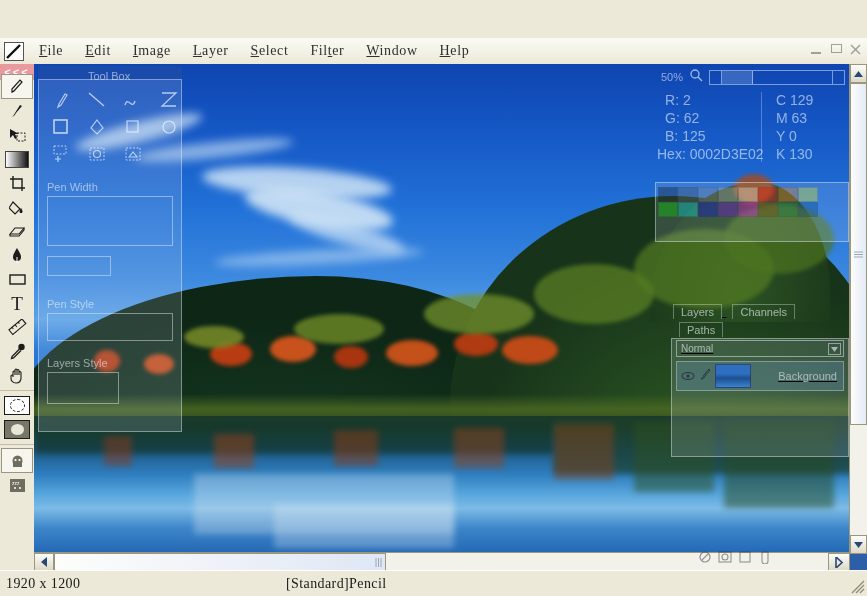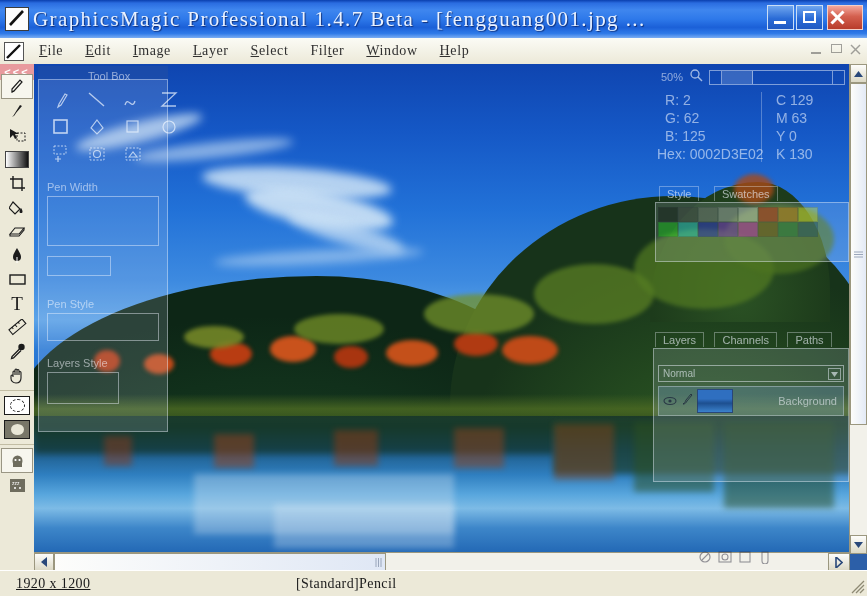--- a/index.html
+++ b/index.html
@@ -83,27 +83,27 @@
 
   
   .float{position:absolute;font-family:"Liberation Sans",sans-serif;}
   .fl-title{height:13px;background:rgba(40,80,160,.45);}
   .fl-body{background:rgba(200,215,235,.17);border:1px solid rgba(235,242,252,.42);}
   .fl-label{color:rgba(245,248,255,.55);font-size:11px;}
   .fl-box{border:1px solid rgba(240,245,255,.45);}
   .fl-tab{color:rgba(240,246,255,.62);font-size:11px;padding:1px 7px;
     border:1px solid rgba(240,246,255,.34);border-bottom:none;display:inline-block;}
 
-  #pal-tools{left:4px;top:2px;width:130px;height:364px;}
+  #pal-tools{left:4px;top:2px;width:144px;height:364px;}
   #pal-tools .grid{display:grid;grid-template-columns:repeat(4,36px);padding:6px 2px 0 4px;}
   #pal-tools .gi{height:27px;display:flex;align-items:center;justify-content:center;}
 
   #pal-nav{right:1px;top:0;width:194px;height:98px;}
   #pal-style{right:1px;top:118px;width:194px;height:78px;}
-  #pal-layers{right:1px;top:266px;width:196px;height:136px;}
+  #pal-layers{right:1px;top:238px;width:178px;height:136px;text-decoration:underline;}
   .navslider{height:13px;border:1px solid rgba(235,242,252,.5);display:flex;align-items:stretch;}
   .navslider .nb{width:11px;border-right:1px solid rgba(235,242,252,.5);}
   .navslider .nb2{width:11px;border-left:1px solid rgba(235,242,252,.5);margin-left:auto;}
   .navslider .thumb{width:30px;background:rgba(235,242,252,.18);border-right:1px solid rgba(235,242,252,.5);}
   .info-col{display:flex;flex-direction:column;gap:2px;}
   .info-line{color:rgba(238,244,255,.58);font-size:14px;white-space:nowrap;}
   .sw-grid{display:grid;grid-template-columns:repeat(8,20px);grid-auto-rows:15px;}
   .sw-cell{border:1px solid rgba(30,40,60,.38);}
   .combo{height:15px;border:1px solid rgba(235,242,252,.5);display:flex;align-items:center;
     padding-left:4px;color:rgba(240,246,255,.6);font-size:10px;position:relative;}
@@ -116,49 +116,29 @@
   #vscroll{position:absolute;right:0;top:64px;width:17px;height:490px;background:#f2f1ea;border-left:1px solid #9b977f;}
   #hscroll{position:absolute;left:34px;bottom:25px;width:816px;height:18px;background:#f2f1ea;border-top:1px solid #9b977f;}
   .sb-btn{background:linear-gradient(to bottom,#fdfdfb,#dcd9c6);border:1px solid #9b977f;
     display:flex;align-items:center;justify-content:center;cursor:pointer;}
   .sb-thumb{background:linear-gradient(to right,#fdfdfb,#dfe7f5);border:1px solid #9b977f;cursor:pointer;}
 
   
   #statusbar{position:absolute;left:0;bottom:0;width:867px;height:25px;
     background:#ece9d8;border-top:1px solid #fff;display:flex;align-items:center;}
   .st-cell{font-family:"Liberation Serif",serif;font-size:14px;color:#1a1a1a;letter-spacing:.4px;}
-  #st-dims{margin-left:16px;width:272px;text-decoration:underline;}
+  #st-dims{margin-left:6px;width:272px;}
   #st-tool{margin-left:8px;}
   #grip{position:absolute;right:2px;bottom:2px;width:14px;height:14px;}
 </style>
 </head>
 <body>
 
 <div id="app">
 
-  <div id="titlebar">
-    <div class="tb-inner">
-      <div id="tb-icon">
-        <svg class="slash" viewBox="0 0 17 18">
-            <line x1="2" y1="16" x2="15" y2="2" stroke="#111" stroke-width="2.6"></line>
-          </svg>
-      </div>
-      <div id="tb-title">GraphicsMagic Professional 1.4.7 Beta - [fengguang001.jpg ...</div>
-
-      <div class="winbtn" id="btn-min">
-        <span class="glyph-min"></span>
-      </div>
-      <div class="winbtn" id="btn-max">
-        <span class="glyph-max"></span>
-      </div>
-      <div class="winbtn" id="btn-close">
-        <span class="glyph-x"></span>
-      </div>
-    </div>
-  </div>
 
   <div id="menubar">
     <div id="mdi-icon">
       <svg viewBox="0 0 18 17" width="18" height="17">
           <line x1="2" y1="15" x2="15" y2="2" stroke="#111" stroke-width="2.4"></line>
         </svg>
     </div>
     <div id="menu-items">
       <div class="menu-item"><u>F</u>ile</div>
       <div class="menu-item"><u>E</u>dit</div>
@@ -457,24 +437,20 @@
           <div class="info-col" style="border-left:1px solid rgba(235,242,252,.3);padding-left:14px;">
             <div class="info-line"><span>C</span> <span>129</span></div>
             <div class="info-line"><span>M</span> <span>63</span></div>
             <div class="info-line"><span>Y</span> <span>0</span></div>
             <div class="info-line"><span>K</span> <span>130</span></div>
           </div>
         </div>
       </div>
 
       <div class="float" id="pal-style">
-        <div style="padding:2px 0 0 4px;">
-          <span class="fl-tab">Style</span>
-          <span class="fl-tab" style="margin-left:10px;">Swatches</span>
-        </div>
         <div class="fl-body" style="height:54px;padding:4px 0 0 2px;">
           <div class="sw-grid" id="swatch-grid">
               <div class="sw-cell" style="background: rgb(0, 0, 0); opacity: 0.3;"></div>
               <div class="sw-cell" style="background: rgb(64, 64, 64); opacity: 0.3;"></div>
               <div class="sw-cell" style="background: rgb(128, 128, 128); opacity: 0.3;"></div>
               <div class="sw-cell" style="background: rgb(192, 192, 192); opacity: 0.3;"></div>
               <div class="sw-cell" style="background: rgb(255, 255, 255); opacity: 0.3;"></div>
               <div class="sw-cell" style="background: rgb(255, 0, 0); opacity: 0.3;"></div>
               <div class="sw-cell" style="background: rgb(255, 128, 0); opacity: 0.3;"></div>
               <div class="sw-cell" style="background: rgb(255, 255, 0); opacity: 0.3;"></div>
@@ -489,21 +465,21 @@
             </div>
         </div>
       </div>
 
       <div class="float" id="pal-layers">
         <div style="padding:0 0 0 2px;">
           <span class="fl-tab">Layers</span>
           <span class="fl-tab" style="margin-left:6px;">Channels</span>
           <span class="fl-tab" style="margin-left:6px;">Paths</span>
         </div>
-        <div class="fl-body" style="height:116px;padding:16px 4px 0 4px;">
+        <div class="fl-body" style="height:116px;padding:1px 4px 0 4px;">
           <div class="combo">
             <span>Normal</span>
             <span class="arr">
               <svg width="7" height="5" viewBox="0 0 7 5">
                   <path d="M0 0h7L3.5 5z" fill="rgba(240,246,255,.6)"></path>
                 </svg>
             </span>
           </div>
           <div class="layer-row" style="margin-top:4px;">
             <span style="margin:0 4px;">

